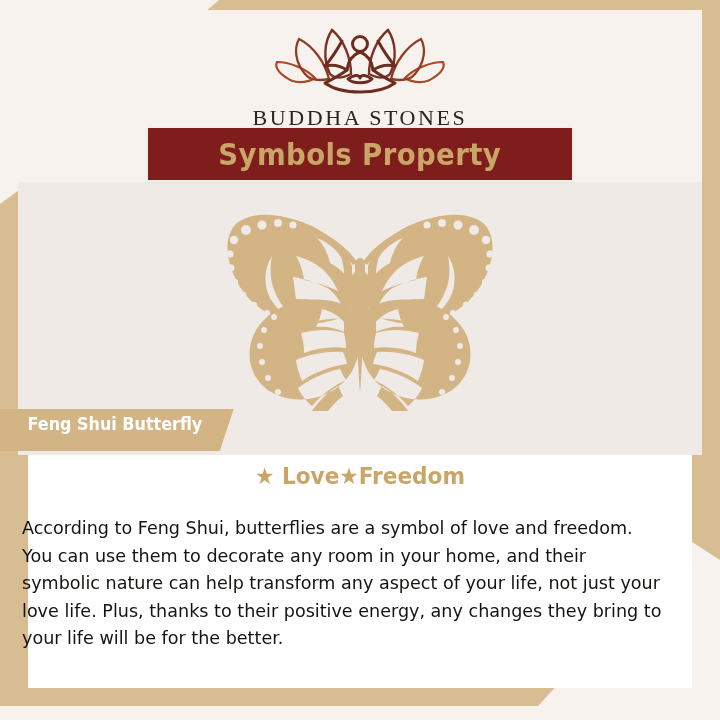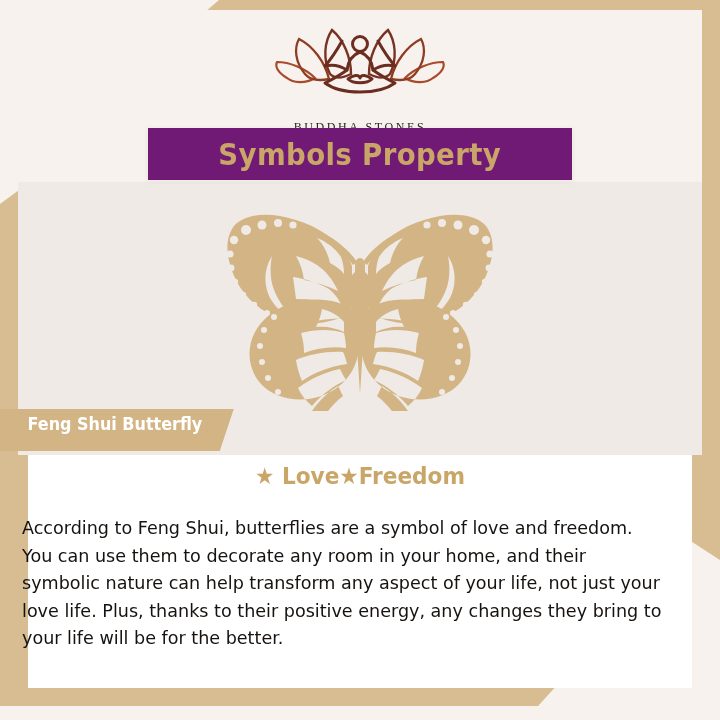--- a/index.html
+++ b/index.html
@@ -89,35 +89,35 @@
     left: 0;
     top: 22px;
     width: 720px;
     text-align: center;
   }
   #logo-mark {
     display: block;
     margin: 0 auto;
   }
   #brand-name {
-    margin-top: 16px;
+    margin-top: 1px;
     font-family: "Liberation Serif", serif;
-    font-size: 12px;
+    font-size: 22px;
     letter-spacing: 2.6px;
     color: #2b2422;
   }
 
   
   #title-banner {
     position: absolute;
     left: 148px;
     top: 128px;
     width: 424px;
     height: 52px;
-    background: #701a75;
+    background: #7f1d1d;
     box-shadow: 0 1px 5px rgba(170,150,130,.16);
     display: flex;
     align-items: center;
     justify-content: center;
   }
   #title-text {
     font-family: "DejaVu Sans", sans-serif;
     font-weight: bold;
     font-size: 30px;
     letter-spacing: .4px;

